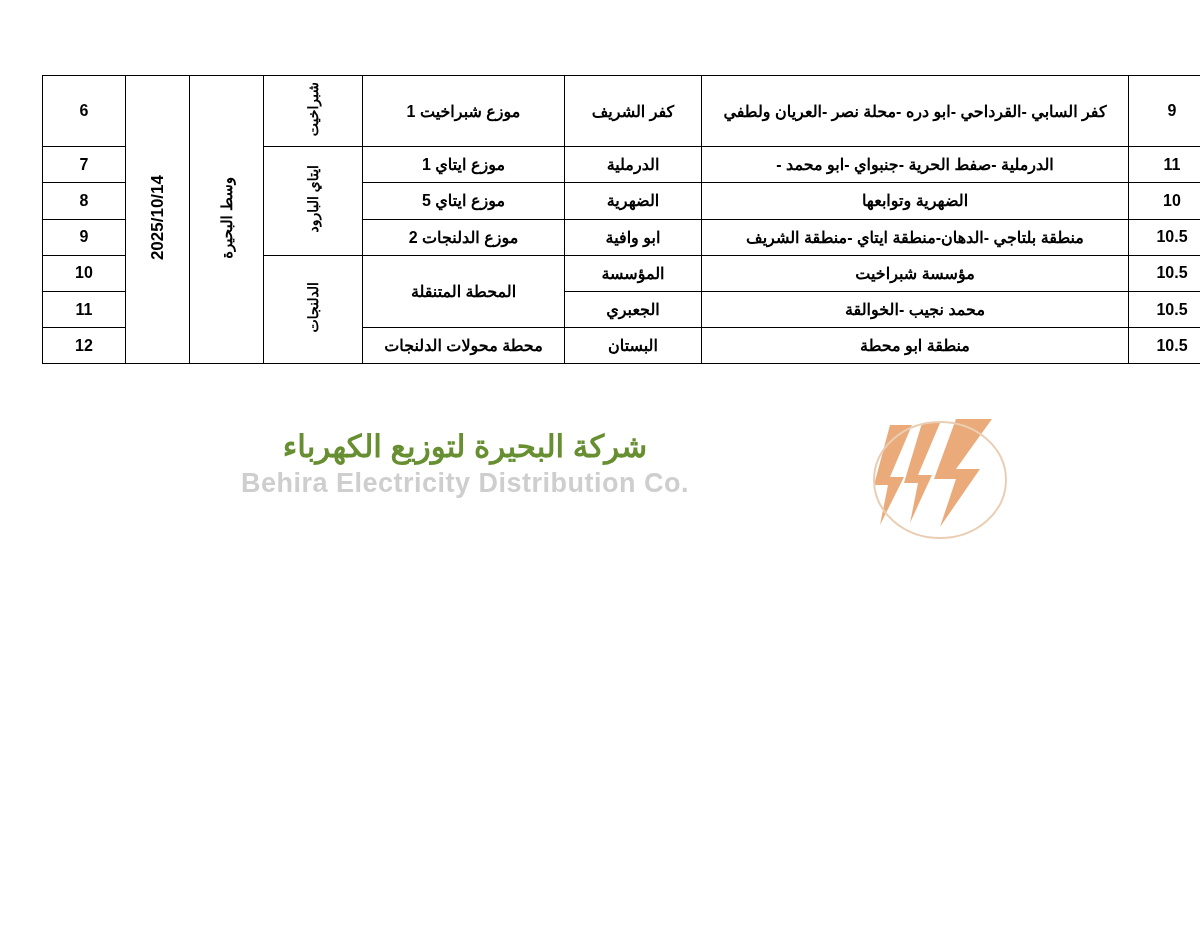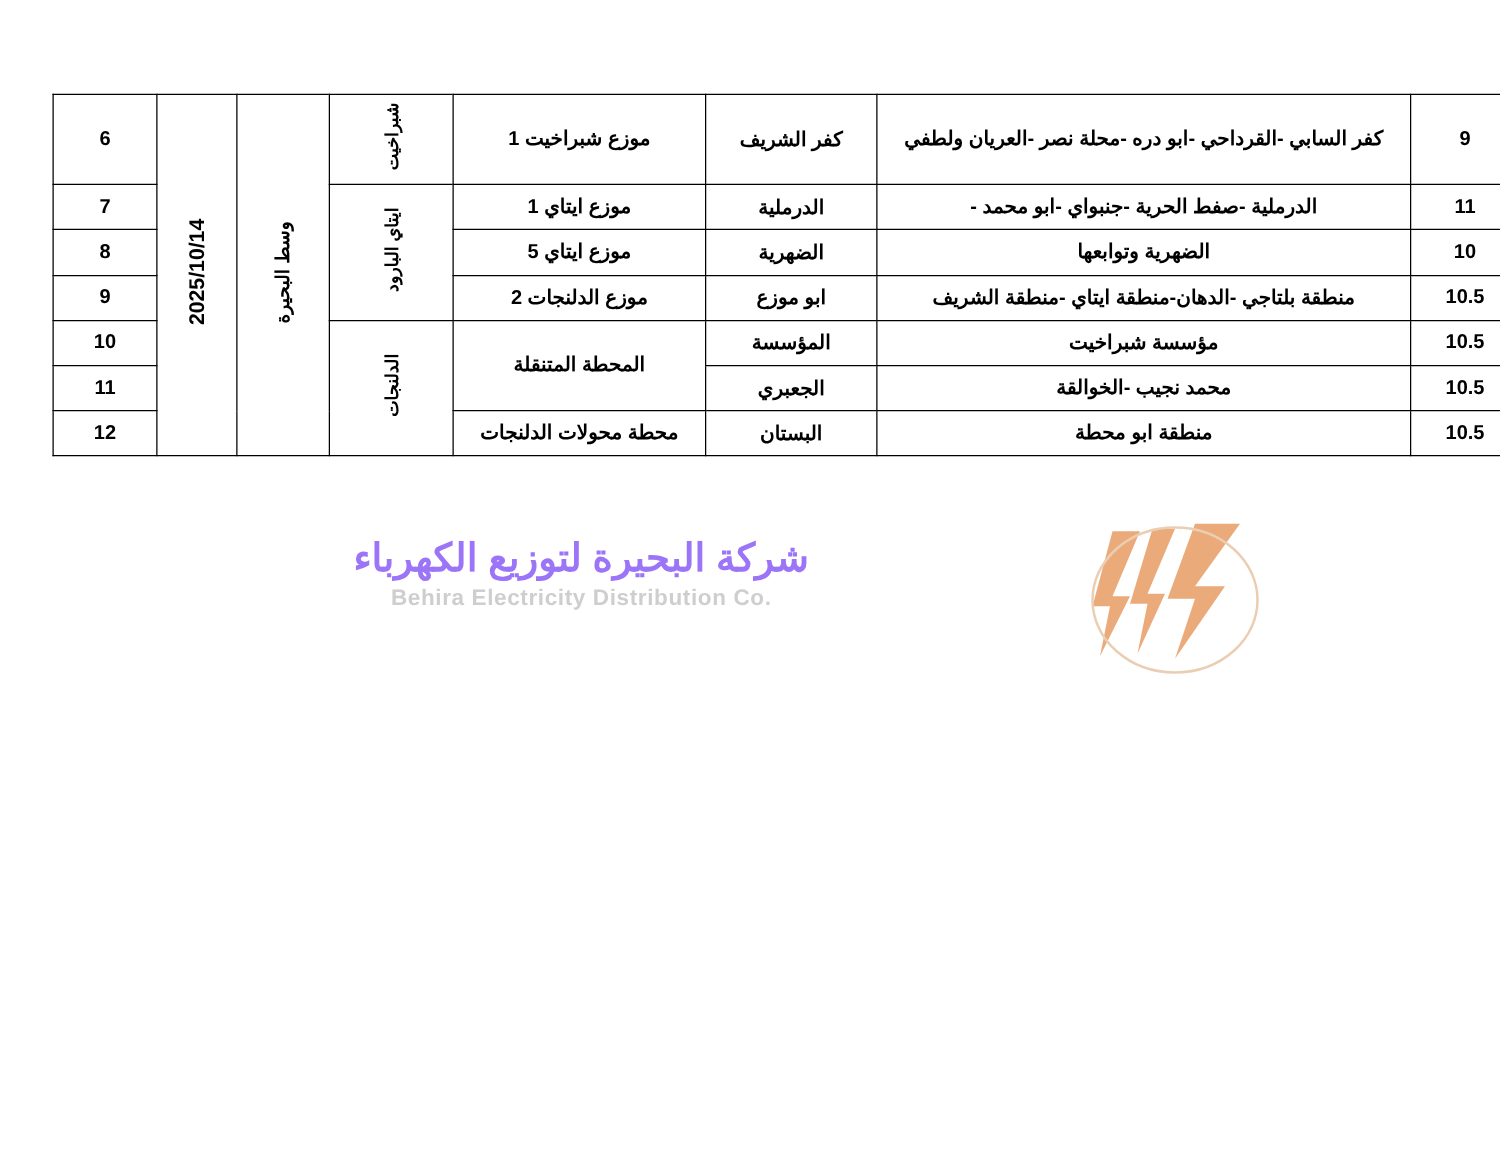--- a/index.html
+++ b/index.html
@@ -29,27 +29,27 @@
     left: 175px;
     top: 430px;
     width: 580px;
     text-align: center;
     pointer-events: none;
     z-index: 5;
   }
   .wm-ar {
     font-size: 31px;
     font-weight: bold;
-    color: #8b5cf6;
+    color: #4d7c0f;
     letter-spacing: 1px;
     line-height: 1.1;
     opacity: .85;
   }
   .wm-en {
-    font-size: 18px;
+    font-size: 27px;
     font-weight: bold;
     color: #c9c9c9;
     letter-spacing: .5px;
     margin-top: 4px;
     direction: ltr;
     opacity: .9;
     text-align: center;
   }
   .wm-logo {
     position: absolute;
@@ -168,21 +168,21 @@
         <td class="c-areas areas">الضهرية وتوابعها</td>
         <td class="c-city">الضهرية</td>
         <td class="c-feed feed">موزع ايتاي 5</td>
         <td class="c-idx">8</td>
       </tr>
 
       <tr>
 
         <td class="c-start">10.5</td>
         <td class="c-areas areas">منطقة بلتاجي -الدهان-منطقة ايتاي -منطقة الشريف</td>
-        <td class="c-city">ابو موزع</td>
+        <td class="c-city">ابو وافية</td>
         <td class="c-feed feed">موزع الدلنجات 2</td>
         <td class="c-idx">9</td>
       </tr>
 
       <tr>
 
         <td class="c-start">10.5</td>
         <td class="c-areas areas">مؤسسة شبراخيت</td>
         <td class="c-city">المؤسسة</td>
         <td class="c-feed feed" rowspan="2">المحطة المتنقلة</td>

